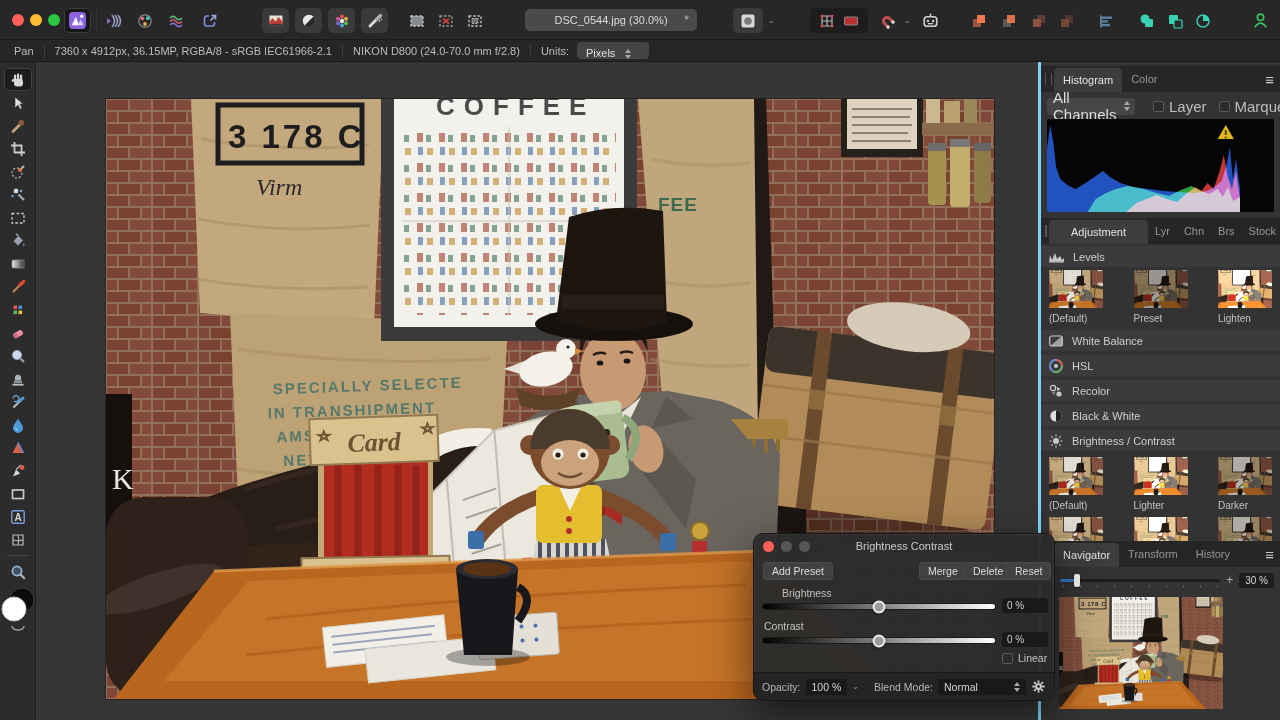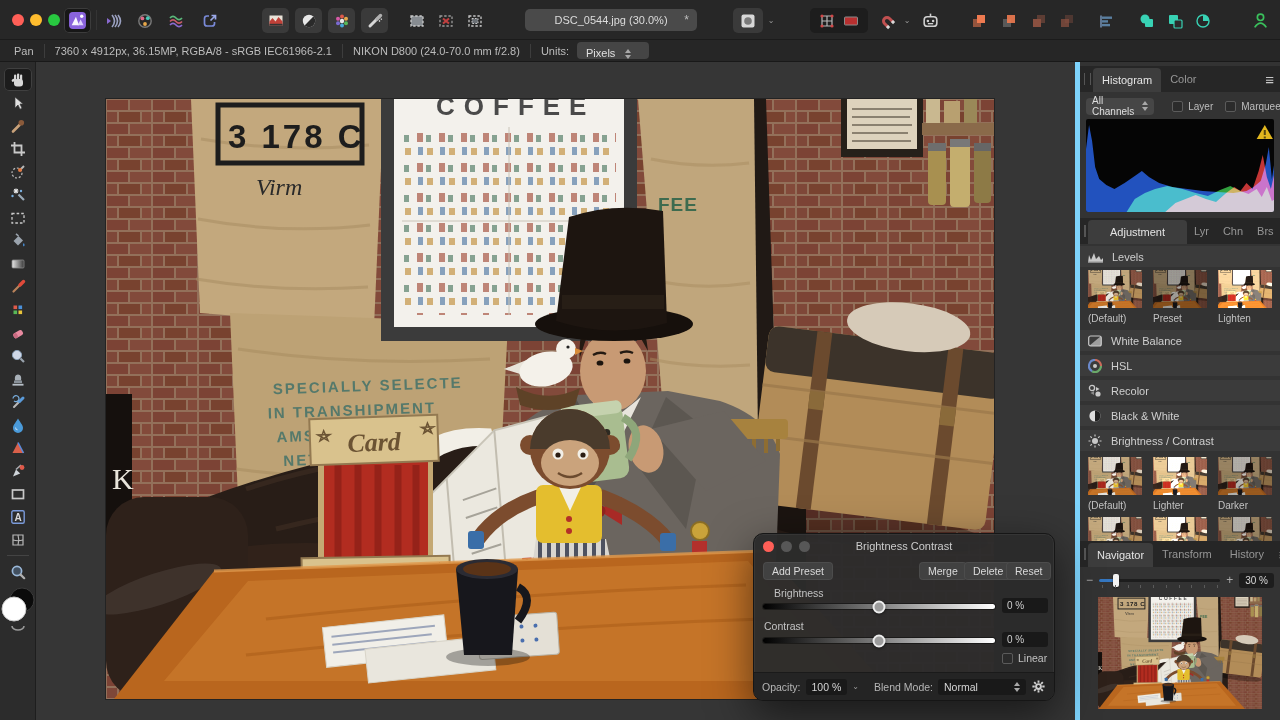--- a/index.html
+++ b/index.html
@@ -33,38 +33,38 @@
   .tool.sel { background:#1c1c1c; box-shadow:inset 0 0 0 1px #404040; }
   .tdiv { width:22px; height:1px; background:#444; margin:4px 0; flex:0 0 auto; }
   .colorwell { position:relative; width:34px; height:46px; margin-top:2px; flex:0 0 auto; }
 
   
   .canvas { position:absolute; top:62px; left:36px; width:1039px; bottom:0; background:#363636; overflow:hidden; }
   .photo { position:absolute; left:70px; top:37px; width:888px; height:600px; box-shadow:0 0 0 1px rgba(0,0,0,.35); }
   .photo svg { display:block; }
 
   
-  .rpanel { position:absolute; top:62px; right:0; width:205px; bottom:0; background:#333333; border-left:5px solid #7dd3fc; }
+  .rpanel { position:absolute; top:62px; right:0; width:242px; bottom:0; background:#333333; border-left:3px solid #7dd3fc; }
   .ptabs { position:absolute; left:0; right:0; height:26px; background:#262626; display:flex; align-items:stretch; font-size:11px; color:#969696; }
   .grip { width:7px; margin:7px 2px 7px 4px; border-left:1px solid #555; border-right:1px solid #555; }
   .ptab { padding:0 9px; display:flex; align-items:center; }
   .ptab.act { background:#3d3d3d; color:#e4e4e4; border-radius:4px 4px 0 0; margin-top:2px; }
   .burger { margin-left:auto; padding:0 6px; display:flex; align-items:center; color:#c8c8c8; font-size:15px; }
   .prow { position:absolute; left:0; right:0; height:21px; background:#3b3b3b; display:flex; align-items:center; gap:9px; padding:0 8px; font-size:11px; color:#cfcfcf; }
   .thumbrow { position:absolute; left:8px; right:8px; display:flex; justify-content:space-between; }
   .thumb { width:54px; }
   .thumb .img { width:54px; height:38px; background:#222; overflow:hidden; border-radius:1px; }
   .thumb .img svg { display:block; }
   .thumb .cap { text-align:center; font-size:10px; color:#c2c2c2; margin-top:3px; white-space:nowrap; }
   .t-darken svg { filter:brightness(.68); }
   .t-lighten svg { filter:brightness(1.3); }
   .t-lighter svg { filter:brightness(1.22); }
   .t-darker svg { filter:brightness(.78); }
 
-  .hctl { position:absolute; left:0; right:0; display:flex; align-items:center; font-size:10px; color:#bdbdbd; }
+  .hctl { position:absolute; left:0; right:0; display:flex; align-items:center; font-size:15px; color:#bdbdbd; }
   .dd { background:#464646; border-radius:4px; height:17px; display:flex; align-items:center; padding:0 6px; gap:8px; color:#dedede; }
   .cb { width:11px; height:11px; background:#2b2b2b; border:1px solid #5b5b5b; border-radius:2px; margin-right:5px; flex:0 0 auto; }
   .histo { position:absolute; left:6px; right:6px; background:#050505; border-radius:2px; overflow:hidden; }
 
   .navzoom { position:absolute; left:0; right:0; height:24px; display:flex; align-items:center; font-size:10px; color:#c8c8c8; padding:0 6px; gap:6px; }
   .nz-track { position:relative; flex:1; height:3px; background:#1d1d1d; border-radius:2px; }
   .nz-fill { position:absolute; left:0; top:0; bottom:0; width:17px; background:#3577c1; border-radius:2px; }
   .nz-thumb { position:absolute; left:14px; top:-5px; width:6px; height:13px; background:#f2f2f2; border-radius:2px; box-shadow:0 1px 2px rgba(0,0,0,.6); }
   .nz-ticks { position:absolute; left:22px; right:62px; top:17px; display:flex; justify-content:space-between; }
   .nz-ticks i { width:1px; height:3px; background:#5a5a5a; }
@@ -908,21 +908,21 @@
       <b style="background:#575757"></b>
     </span>
     <span>Brightness Contrast</span>
   </div>
 
   <span class="dbtn" style="position:absolute;left:9px;top:28px">Add Preset</span>
   <span class="dbtn" style="position:absolute;left:165px;top:28px">Merge</span>
   <span class="dbtn" style="position:absolute;left:210px;top:28px">Delete</span>
   <span class="dbtn" style="position:absolute;left:252px;top:28px">Reset</span>
 
-  <span class="dlg-lbl" style="left:20px;top:53px">Brightness</span>
+  <span class="dlg-lbl" style="left:28px;top:53px">Brightness</span>
   <span class="sld" style="top:70px">
     <span class="knob"></span>
   </span>
   <span class="valbox" style="top:64px">0 %</span>
 
   <span class="dlg-lbl" style="left:10px;top:86px">Contrast</span>
   <span class="sld" style="top:104px">
     <span class="knob"></span>
   </span>
   <span class="valbox" style="top:98px">0 %</span>

